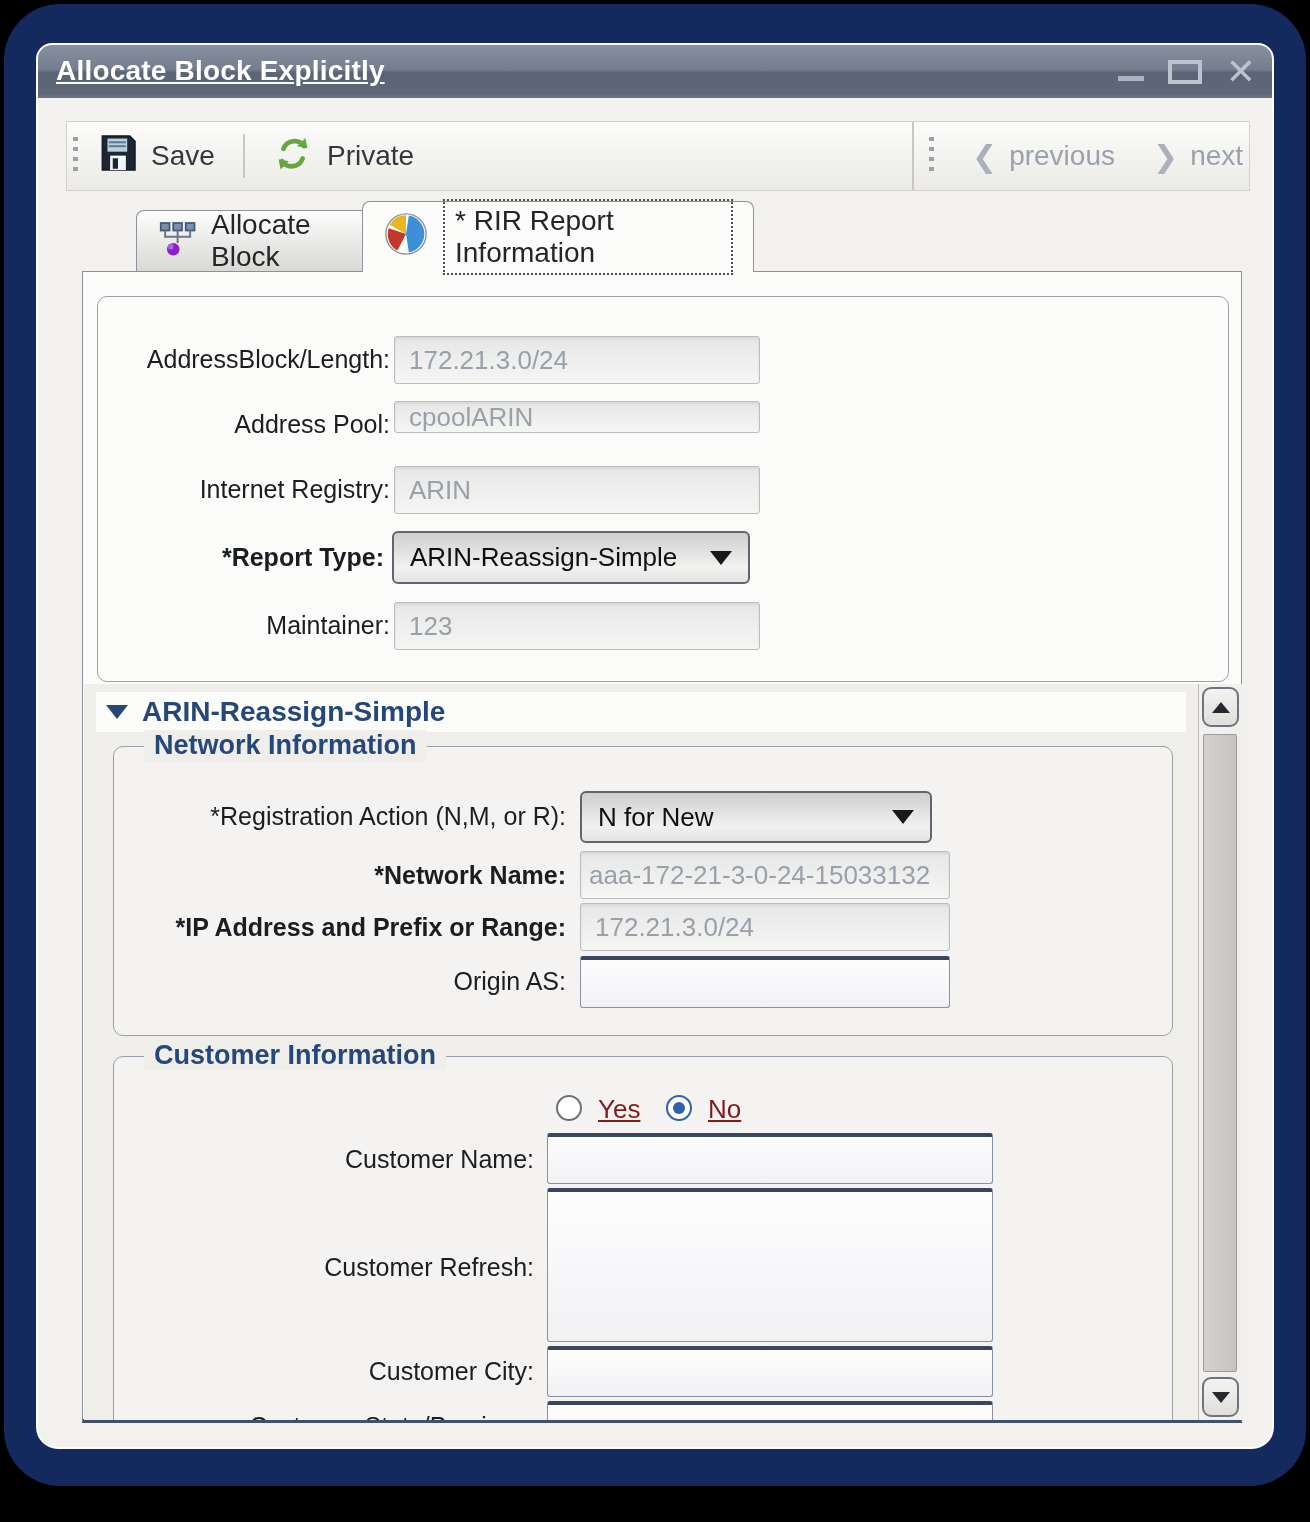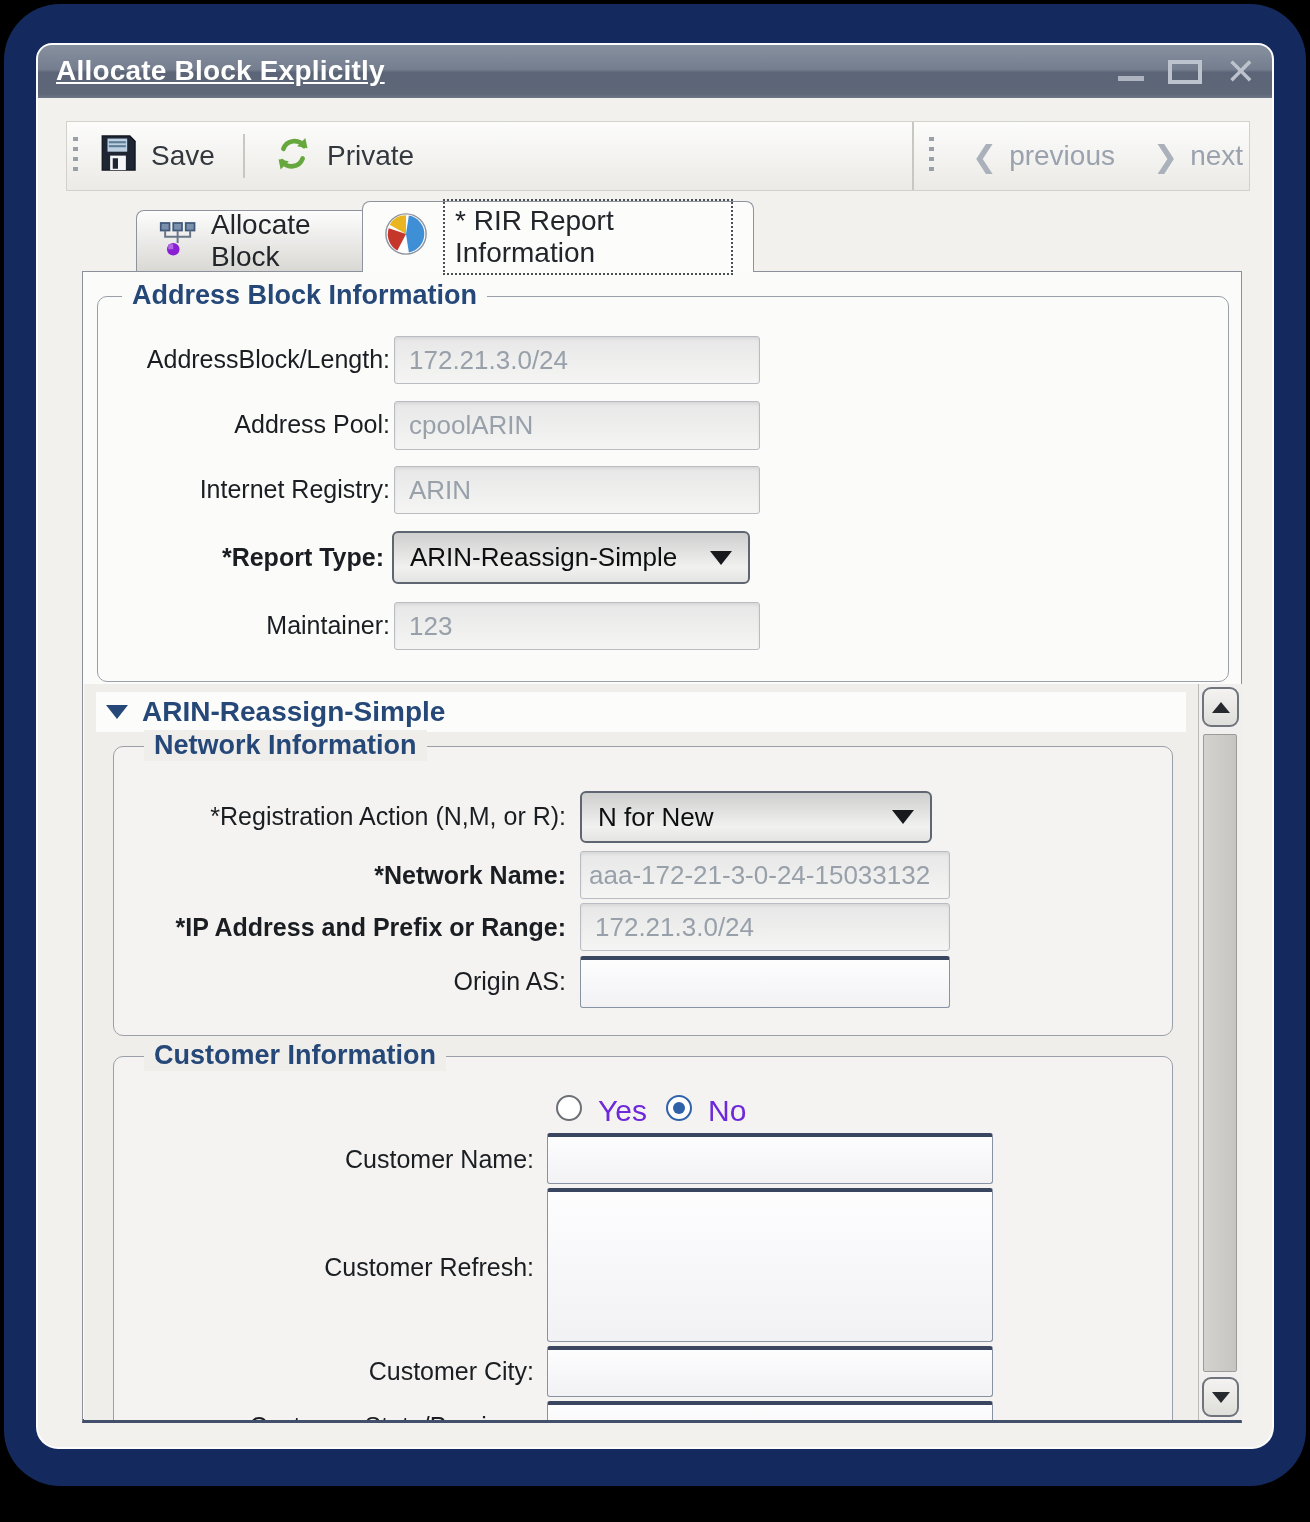--- a/index.html
+++ b/index.html
@@ -67,21 +67,21 @@
   .section-header{position:absolute;left:12px;top:8px;width:1090px;height:40px;background:#fcfcfb;
                   display:flex;align-items:center;gap:14px;font-size:28px;font-weight:bold;color:#254878;}
   .tri-down{width:0;height:0;border-left:11px solid transparent;border-right:11px solid transparent;
             border-top:14px solid #254878;margin-left:10px;}
   
   .radio{position:absolute;width:26px;height:26px;border-radius:50%;background:#fff;
          border:2px solid #6b7077;box-sizing:border-box;}
   .radio.checked{border-color:#2f62a8;}
   .radio.checked::after{content:"";position:absolute;left:5px;top:5px;width:12px;height:12px;
          border-radius:50%;background:#2f62a8;}
-  .radio-label{position:absolute;font-size:30px;color:#6d28d9;}
+  .radio-label{position:absolute;font-size:26px;color:#7f1d1d;text-decoration:underline;}
   
   .scrollbar{position:absolute;left:1115px;top:412px;width:44px;height:736px;background:#f1f0ee;
              border-left:1px solid #bcbab6;box-sizing:border-box;}
   .sb-btn{position:absolute;left:3px;width:37px;height:40px;border:2px solid #6f747c;border-radius:9px;
           background:linear-gradient(#f4f3f1,#dededa);box-sizing:border-box;
           display:flex;align-items:center;justify-content:center;}
   .sb-up{top:3px;} .sb-down{top:693px;}
   .sb-tri-up{width:0;height:0;border-left:9px solid transparent;border-right:9px solid transparent;
              border-bottom:11px solid #26292e;}
   .sb-tri-down{width:0;height:0;border-left:9px solid transparent;border-right:9px solid transparent;
@@ -169,27 +169,26 @@
           <path d="M16 16 L4 12 A13 13 0 0 0 10 27.5 z" fill="#c4372a"></path>
           <path d="M16 16 L18 3.2 A13 13 0 0 1 18 28.8 z" fill="#3f8fd6"></path>
         </svg>
       </span>
       <span class="tab-focus">* RIR Report Information</span>
     </div>
 
     <div class="panel">
 
       <div class="fieldset" style="left:14px;top:24px;width:1132px;height:386px;">
-        <div class="legend" style="left:24px;background:#fbfbfa;">Address Block Information</div>
 
         <div class="flabel" style="left:0;top:48px;width:292px;">AddressBlock/Length:</div>
         <input class="tinput disabled" style="left: 296px; top: 39px; width: 366px; height: 48px;" disabled="" value="172.21.3.0/24">
 
         <div class="flabel" style="left:0;top:113px;width:292px;">Address Pool:</div>
-        <input class="tinput disabled" style="left: 296px; top: 104px; width: 366px; height: 49px;" disabled="" value="cpoolARIN">
+        <input class="tinput disabled" style="left: 296px; top: 104px; width: 366px; height: 32px;" disabled="" value="cpoolARIN">
 
         <div class="flabel" style="left:0;top:178px;width:292px;">Internet Registry:</div>
         <input class="tinput disabled" style="left: 296px; top: 169px; width: 366px; height: 48px;" disabled="" value="ARIN">
 
         <div class="flabel bold" style="left:0;top:246px;width:286px;">*Report Type:</div>
         <div class="dropdown" style="left:294px;top:234px;width:358px;height:53px;">
           <span>ARIN-Reassign-Simple</span>
           <span class="dd-arrow"></span>
         </div>
 

